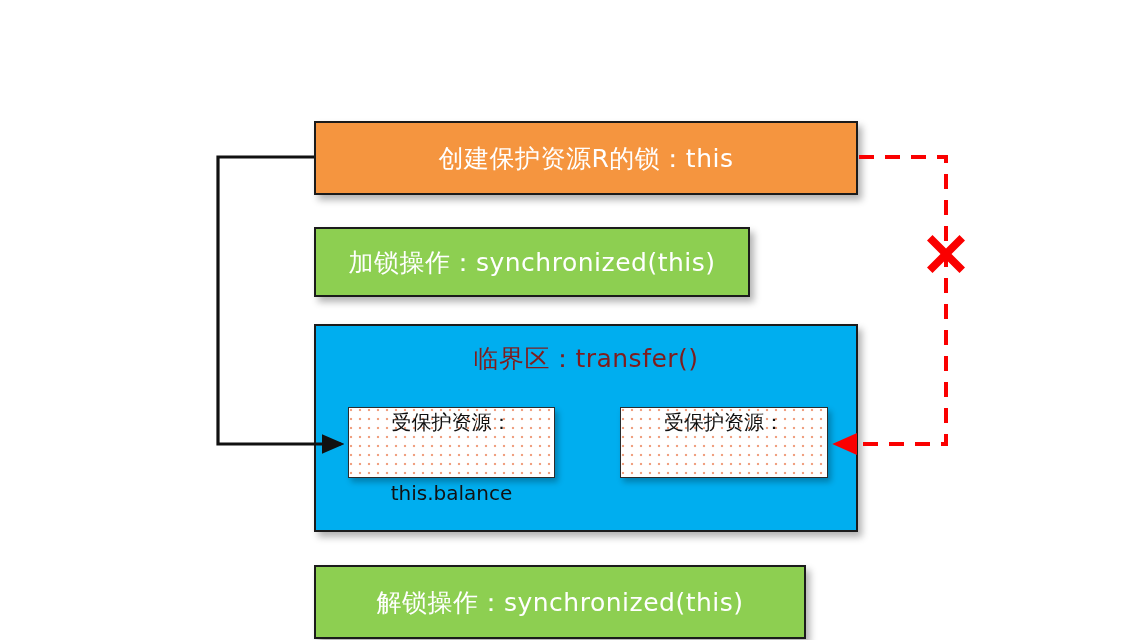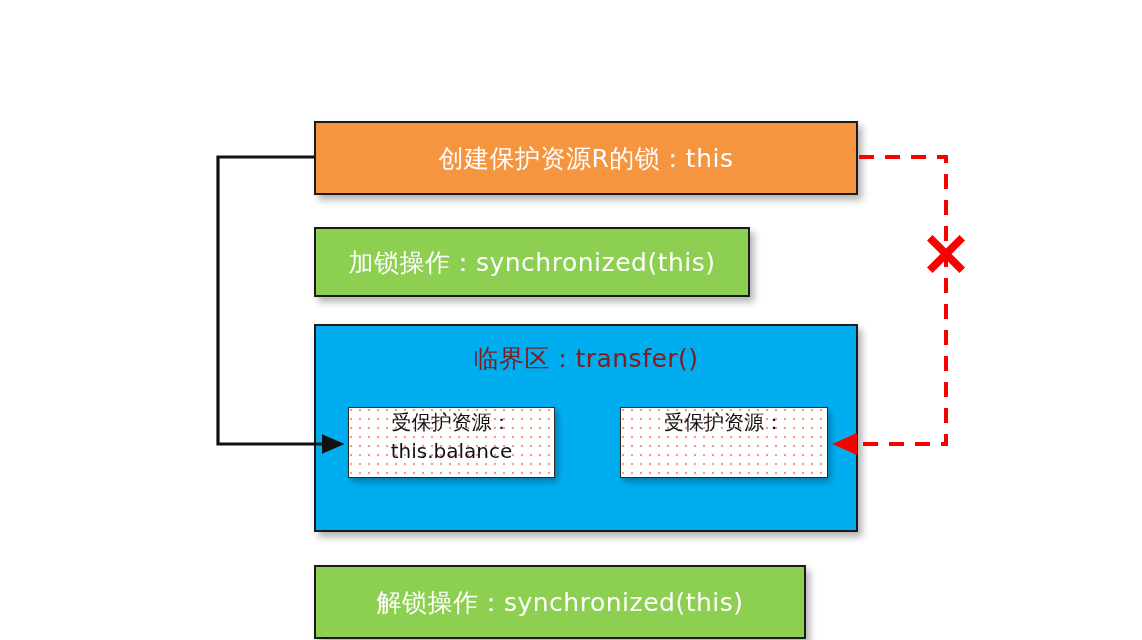--- a/index.html
+++ b/index.html
@@ -88,21 +88,21 @@
     line-height: 1.45;
     text-align: center;
     display: flex;
     flex-direction: column;
     align-items: center;
     z-index: 3;
   }
   #res-this    { left: 348px; top: 391px; width: 207px; height: 71px; }
   #res-target  { left: 620px; top: 391px; width: 208px; height: 71px; }
   .res-line1 { display:block; }
-  .res-line2 { display:block; }
+  .res-line2 { display:block;margin-top:42px; }
 
   
   #connectors {
     position: absolute;
     left: 0; top: 0;
     width: 1142px;
     height: 640px;
     z-index: 4;
     pointer-events: none;
   }

